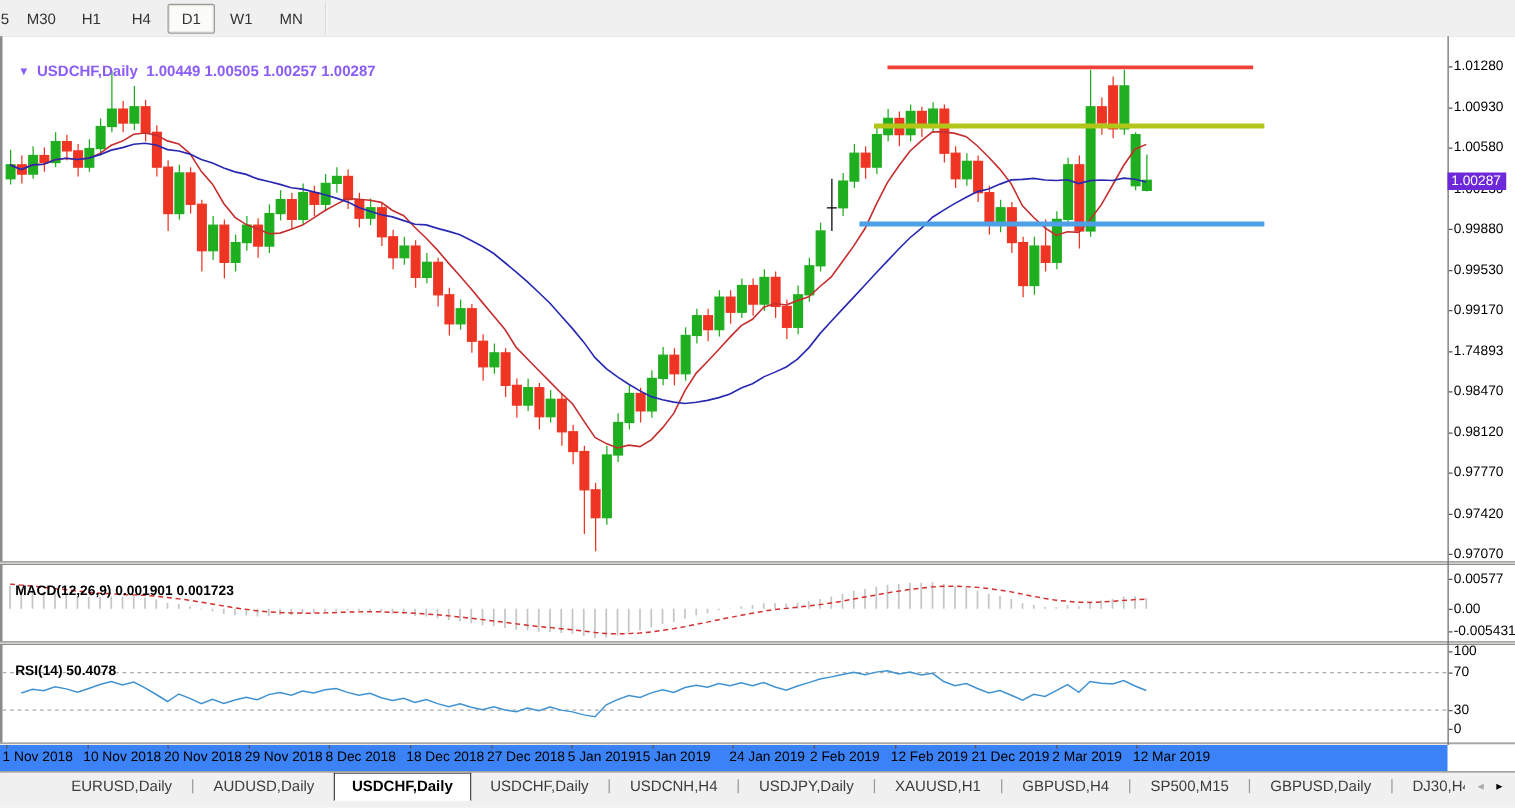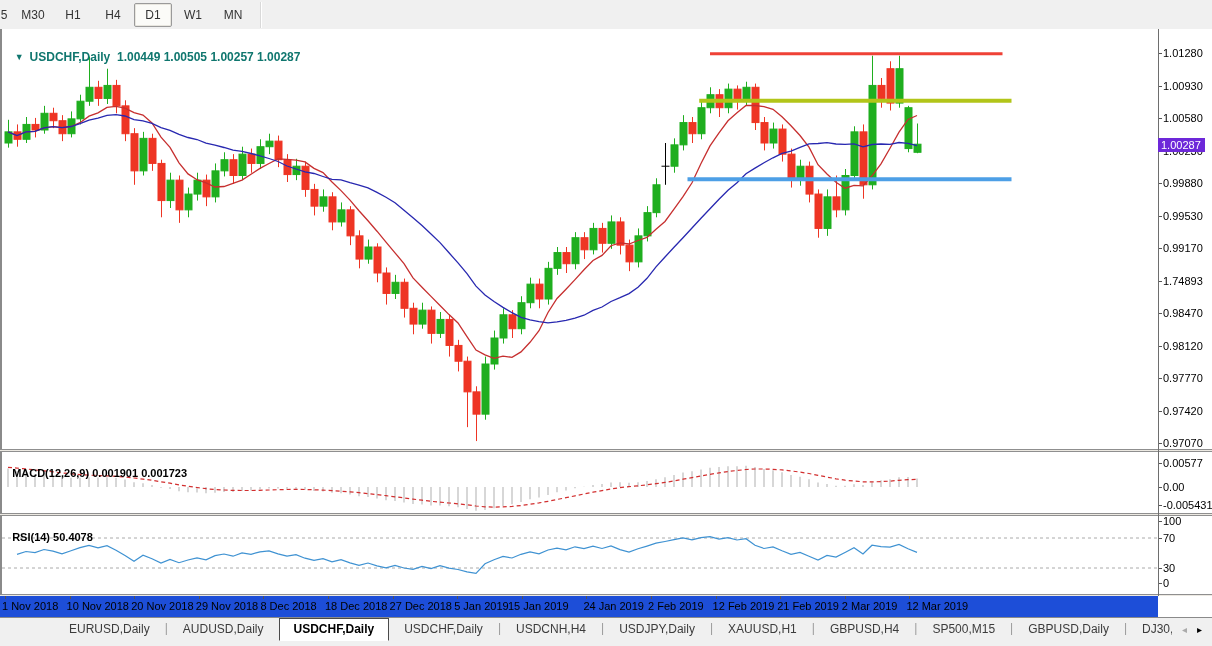--- a/index.html
+++ b/index.html
@@ -17,36 +17,36 @@
   .tf-btn.active{background:#fbfbf8;border:1px solid #9a9a9a;box-shadow:inset 0 0 0 1px #e8e6df;}
   .tb-sep{width:1px;height:26px;background:#d9d9d9;border-right:1px solid #fff;margin-left:6px;}
   
   .workspace{position:absolute;left:0;top:29px;width:1210px;height:588px;
              background:#fff;border-left:2px solid #8a8a8a;border-right:1px solid #8a8a8a;}
   .panel-border{position:absolute;left:0;width:1212px;height:3px;background:#ece9e2;
                 border-top:1px solid #8f8f8f;border-bottom:1px solid #8f8f8f;box-sizing:border-box;}
   .vaxis-line{position:absolute;top:29px;left:1158px;width:1px;height:567px;background:#6e6e6e;}
   svg{position:absolute;left:0;display:block;}
   .chart-title{position:absolute;left:8px;top:36px;font-size:12px;font-weight:700;
-               color:#0f766e;letter-spacing:0;white-space:pre;}
+               color:#8b5cf6;letter-spacing:0;white-space:pre;}
   .chart-title .caret{display:inline-block;transform:translateY(-1px);margin-right:6px;font-size:9px;}
   .ind-label{position:absolute;font-size:11px;font-weight:700;color:#000;white-space:pre;}
   
   .axis-col{position:absolute;left:1160px;top:29px;width:52px;height:588px;}
   .axis-label{position:absolute;left:3px;font-size:11px;color:#000;white-space:nowrap;}
   .axis-label:before{content:"";position:absolute;left:-4px;top:6px;width:3px;height:1px;background:#555;}
   .price-badge{position:absolute;left:-2px;background:#000;color:#fff;font-size:11px;
                padding:1px 4px 1px 3px;z-index:5;}
-  .date-row{position:absolute;left:0;top:596px;width:1158px;height:21px;background:#1d4ed8;}
+  .date-row{position:absolute;left:0;top:596px;width:1158px;height:21px;background:#3b82f6;}
   .date-label{position:absolute;top:4px;font-size:11px;color:#000;white-space:nowrap;}
   .date-tick{position:absolute;top:0;width:1px;height:3px;background:#555;}
   
   .tabbar{position:absolute;left:0;top:617px;width:1212px;height:29px;background:#f0f0f0;
           border-top:1px solid #8a8a8a;display:flex;align-items:flex-start;}
-  .tabs{display:flex;align-items:flex-start;padding-left:54px;overflow:hidden;flex:1;}
+  .tabs{display:flex;align-items:flex-start;padding-left:42px;overflow:hidden;flex:1;}
   .tab{height:21px;line-height:21px;padding:0 14px;font-size:12px;color:#3c3c3c;
        white-space:nowrap;cursor:default;user-select:none;border:1px solid transparent;}
   .tab.active{background:#fff;border:1px solid #4a4a4a;border-bottom-color:#fff;
               font-weight:700;color:#000;}
   .tab-sep{color:#9a9a9a;line-height:21px;font-size:12px;}
   .tab-arrows{display:flex;gap:10px;align-items:center;height:24px;padding:0 10px;}
   .arrow{font-size:10px;line-height:24px;}
   .arrow.left{color:#aaa;}
   .arrow.right{color:#000;}
 </style>
@@ -445,21 +445,21 @@
     <div class="date-label" style="left: 454.2px;">5 Jan 2019</div>
     <div class="date-tick" style="left: 457.2px;"></div>
     <div class="date-label" style="left: 508px;">15 Jan 2019</div>
     <div class="date-tick" style="left: 521.8px;"></div>
     <div class="date-label" style="left: 583.4px;">24 Jan 2019</div>
     <div class="date-tick" style="left: 586.4px;"></div>
     <div class="date-label" style="left: 648px;">2 Feb 2019</div>
     <div class="date-tick" style="left: 651px;"></div>
     <div class="date-label" style="left: 712.6px;">12 Feb 2019</div>
     <div class="date-tick" style="left: 715.6px;"></div>
-    <div class="date-label" style="left: 777.2px;">21 Feb 2019</div>
+    <div class="date-label" style="left: 777.2px;">21 Dec 2019</div>
     <div class="date-tick" style="left: 780.2px;"></div>
     <div class="date-label" style="left: 841.8px;">2 Mar 2019</div>
     <div class="date-tick" style="left: 844.8px;"></div>
     <div class="date-label" style="left: 906.4px;">12 Mar 2019</div>
     <div class="date-tick" style="left: 909.4px;"></div>
   </div>
 
 <div class="tabbar">
   <div class="tabs" id="tabs">
       <div class="tab">EURUSD,Daily</div>

